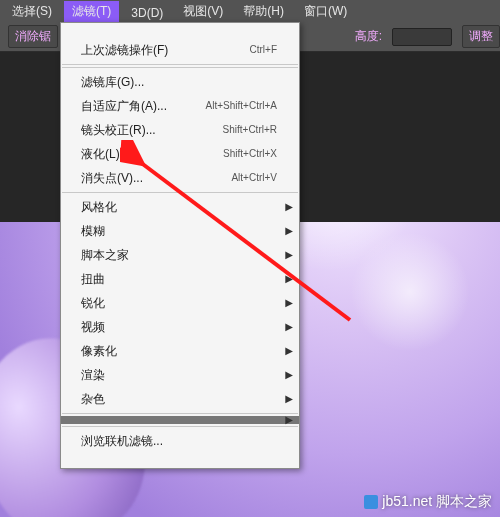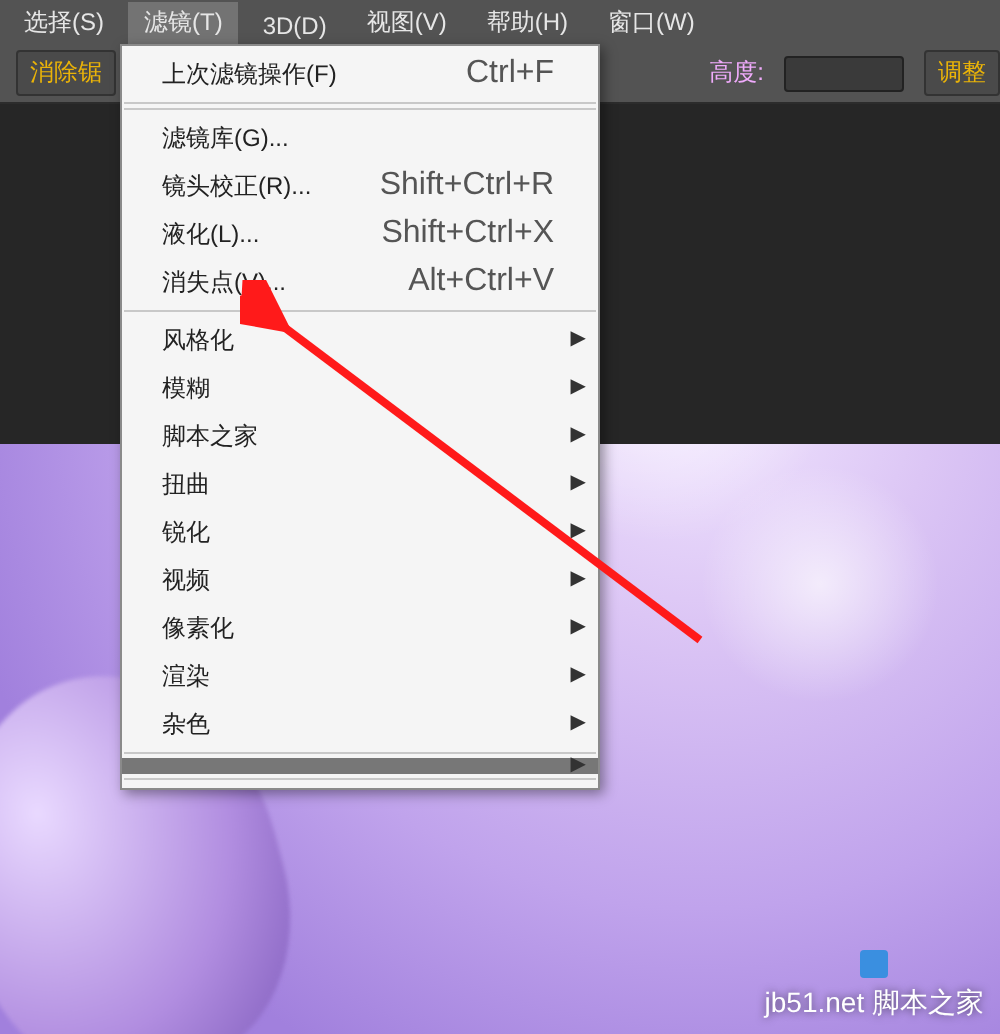--- a/index.html
+++ b/index.html
@@ -19,76 +19,76 @@
     height: 22px;
     align-items: flex-end;
     padding-left: 4px;
     gap: 4px;
   }
   .menubar .menu-item {
     padding: 2px 8px;
     cursor: default;
   }
   .menubar .menu-item.active {
-    background: #737373;
+    background: #8b5cf6;
   }
   
   .toolbar {
     display: flex;
     background: #535353;
     border-bottom: 1px solid #2c2c2c;
     height: 30px;
     align-items: center;
     padding-left: 8px;
     color: #d0d0d0;
     gap: 10px;
   }
   .toolbar .tool-btn {
     background: #4a4a4a;
     border: 1px solid #333;
     padding: 2px 6px;
-    color: #eab308;
+    color: #f0abfc;
     border-radius: 2px;
   }
   .toolbar .field-label { color: #f0abfc; }
   .toolbar .field-box {
     background: #3a3a3a;
     border: 1px solid #222;
     width: 60px; height: 18px;
     border-radius: 2px;
   }
   
   .dropdown {
     position: absolute;
     top: 22px; left: 60px;
     width: 240px;
     background: #f5f5f5;
     border: 1px solid #8a8a8a;
     box-shadow: 2px 2px 6px rgba(0,0,0,0.4);
     z-index: 10;
-    padding: 2px 0;
+    padding: 15px 0;
   }
   .dropdown .row {
     display: flex;
     justify-content: space-between;
     align-items: center;
     padding: 4px 22px 4px 20px;
     color: #222;
     cursor: default;
     position: relative;
     line-height: 16px;
   }
   .dropdown .sep-line {
     height: 1px;
     background: #c8c8c8;
     margin: 2px 1px;
   }
   .dropdown .shortcut {
     color: #555;
-    font-size: 16px;
+    font-size: 10px;
   }
   .dropdown .sub .arrow {
     position: absolute;
     right: 6px;
     top: 50%;
     transform: translateY(-50%);
     font-size: 10px;
     color: #333;
   }
   
@@ -127,21 +127,21 @@
     pointer-events: none;
   }
   
   .watermark {
     position: absolute;
     right: 8px; bottom: 6px;
     color: #fff;
     text-shadow: 0 0 4px rgba(0,0,0,0.6);
     font-size: 14px;
     z-index: 5;
-    display:flex; align-items:center; gap:4px;flex-direction:column;
+    display:flex; align-items:center; gap:4px;
   }
   .watermark .square {
     width:14px; height:14px; background:#3a8fe0; border-radius:2px;
   }
 </style>
 </head>
 <body>
 
 <div class="canvas-area">
   <div class="darkbar"></div>
@@ -172,20 +172,24 @@
     <span class="shortcut">Ctrl+F</span>
   </div>
   <div class="sep-line"></div>
 
   <div class="sep-line"></div>
 
   <div class="row">
     <span>滤镜库(G)...</span>
   </div>
   <div class="row">
+    <span>自适应广角(A)...</span>
+    <span class="shortcut">Alt+Shift+Ctrl+A</span>
+  </div>
+  <div class="row">
     <span>镜头校正(R)...</span>
     <span class="shortcut">Shift+Ctrl+R</span>
   </div>
   <div class="row">
     <span>液化(L)...</span>
     <span class="shortcut">Shift+Ctrl+X</span>
   </div>
   <div class="row">
     <span>消失点(V)...</span>
     <span class="shortcut">Alt+Ctrl+V</span>
@@ -229,20 +233,23 @@
     <span class="arrow">▶</span>
   </div>
   <div class="sep-line"></div>
 
   <div class="row sub" style="background:#777;color:#777;">
     <span> </span>
     <span class="arrow" style="color:#333;">▶</span>
   </div>
   <div class="sep-line"></div>
 
+  <div class="row">
+    <span>浏览联机滤镜...</span>
+  </div>
 </div>
 
 <svg class="arrow-annot" width="260" height="210" style="left:120px; top:140px;">
   <defs>
     <marker id="ah" markerWidth="14" markerHeight="12" refX="2" refY="6" orient="auto">
       <path d="M12,0 L0,6 L12,12 L8,6 Z" fill="#ff1a1a"></path>
     </marker>
   </defs>
   <line x1="230" y1="180" x2="20" y2="22" stroke="#ff1a1a" stroke-width="4" marker-end="url(#ah)"></line>
 </svg>

